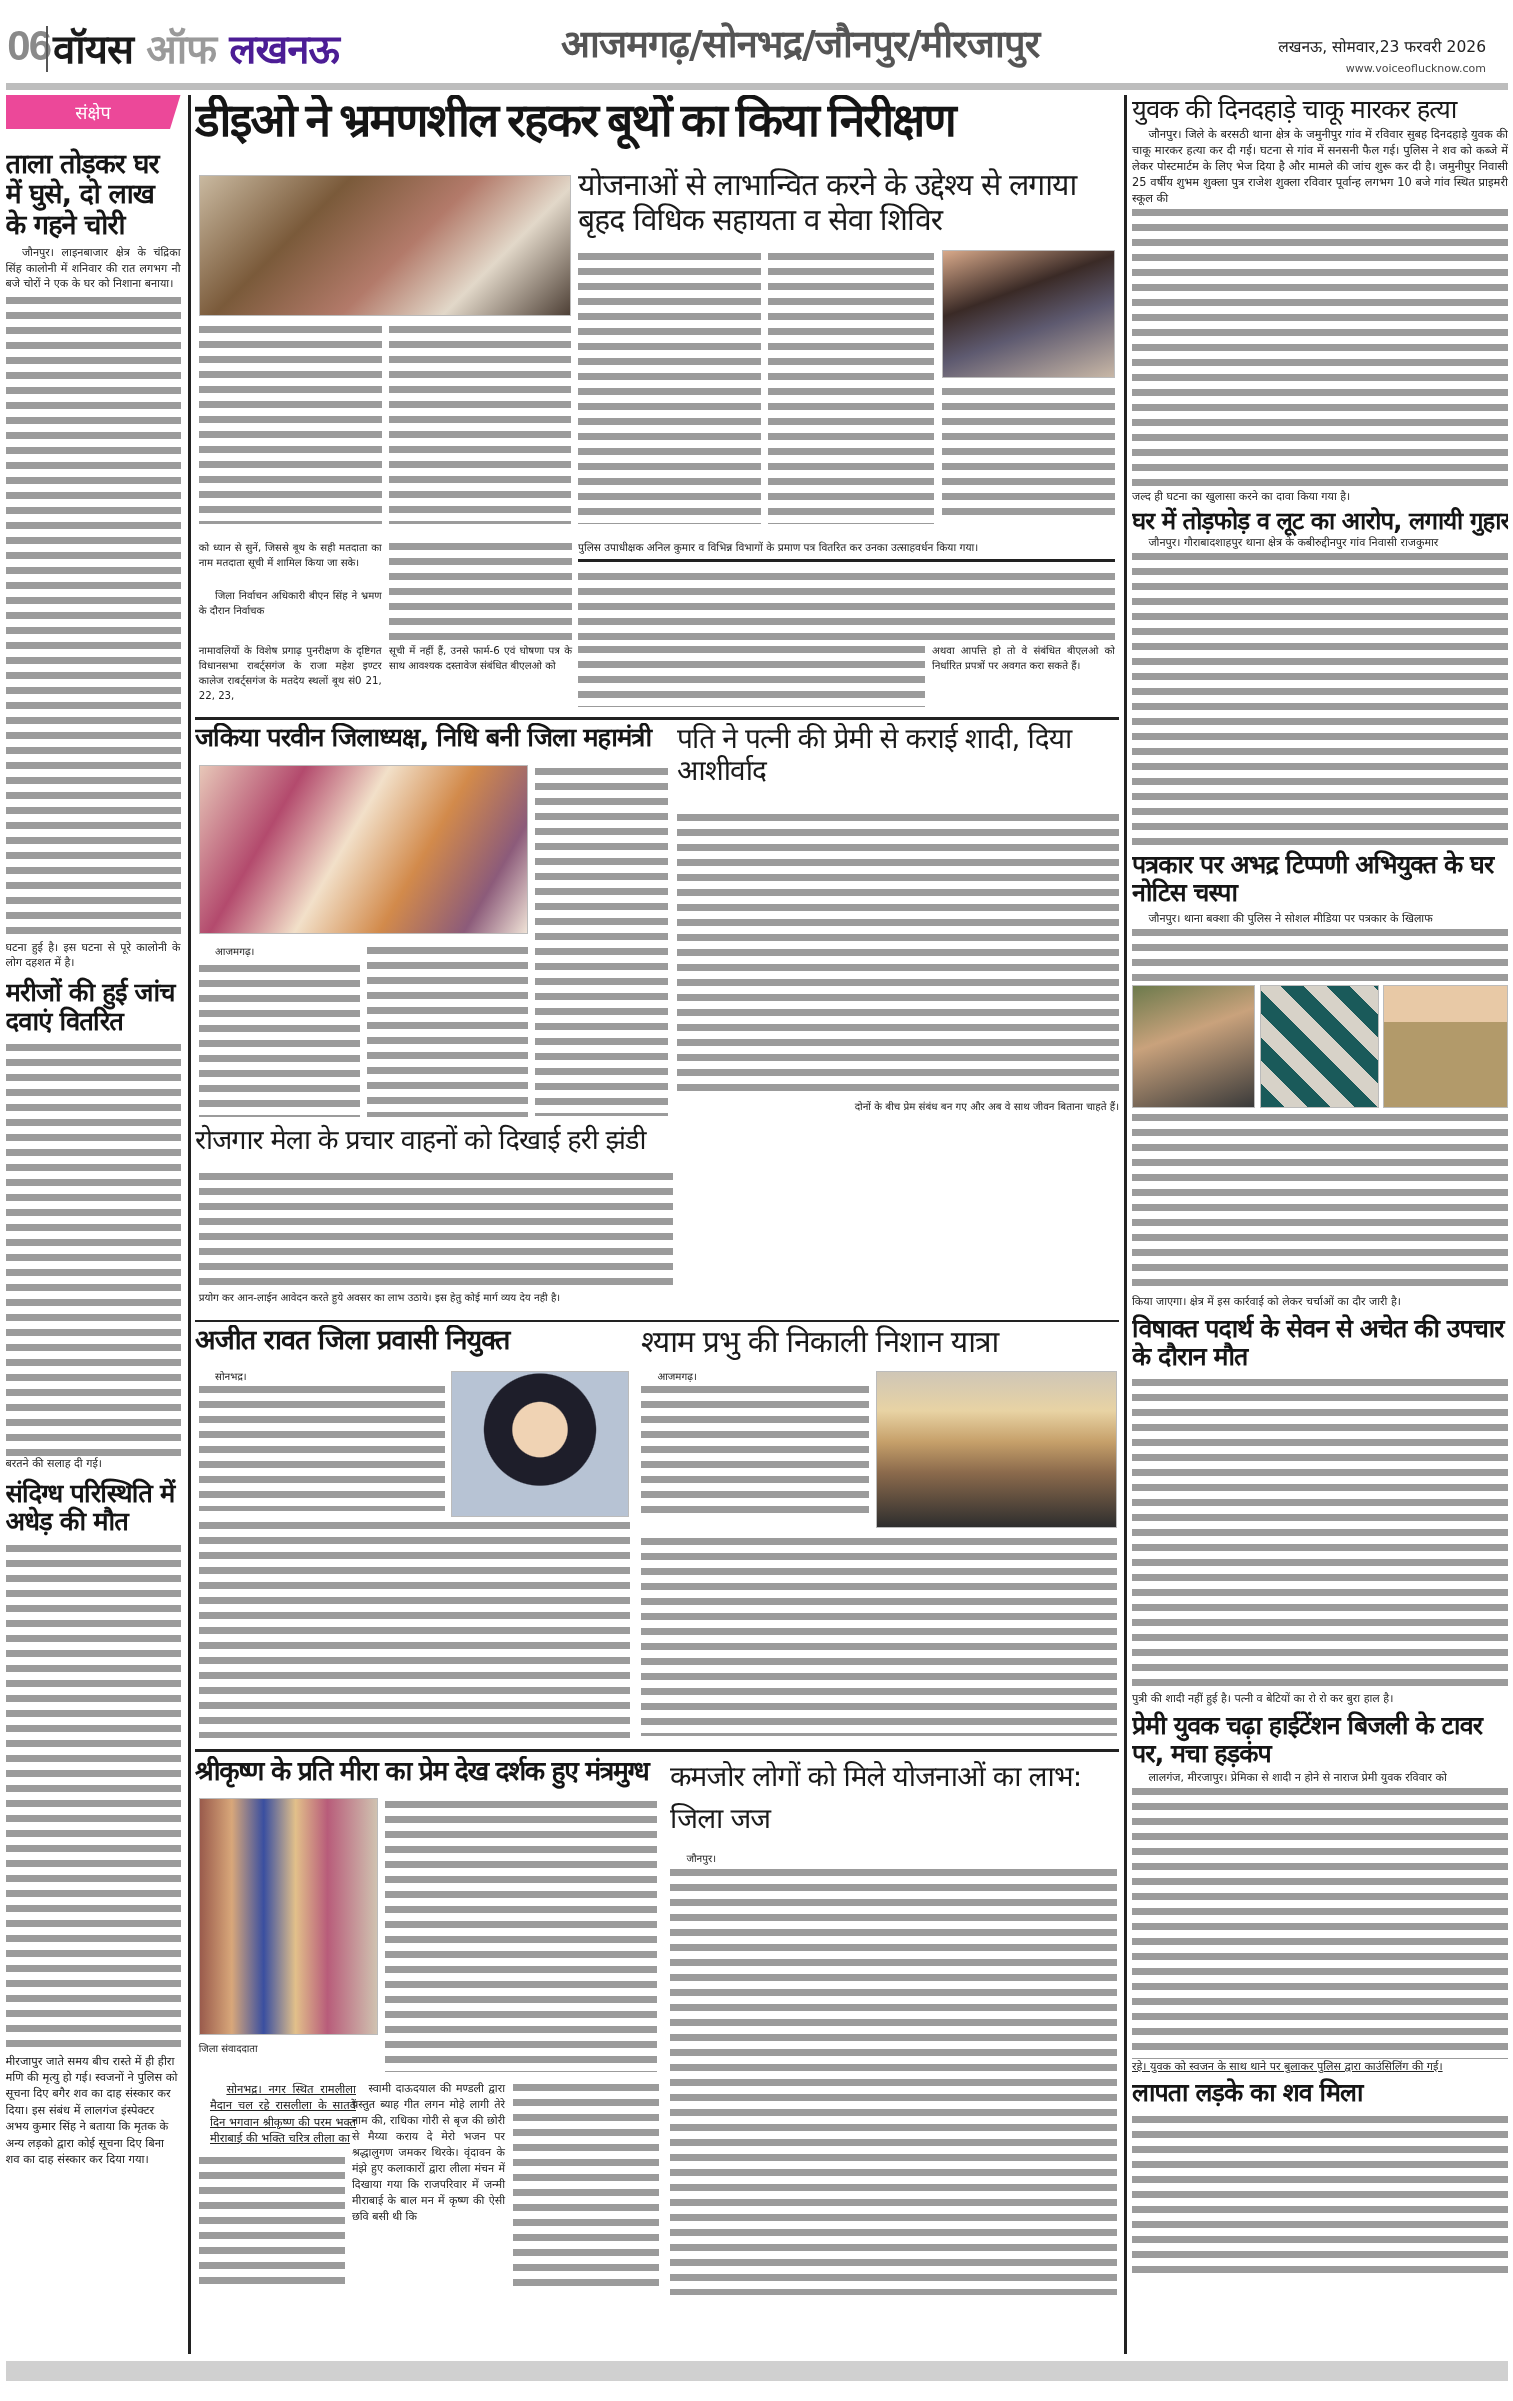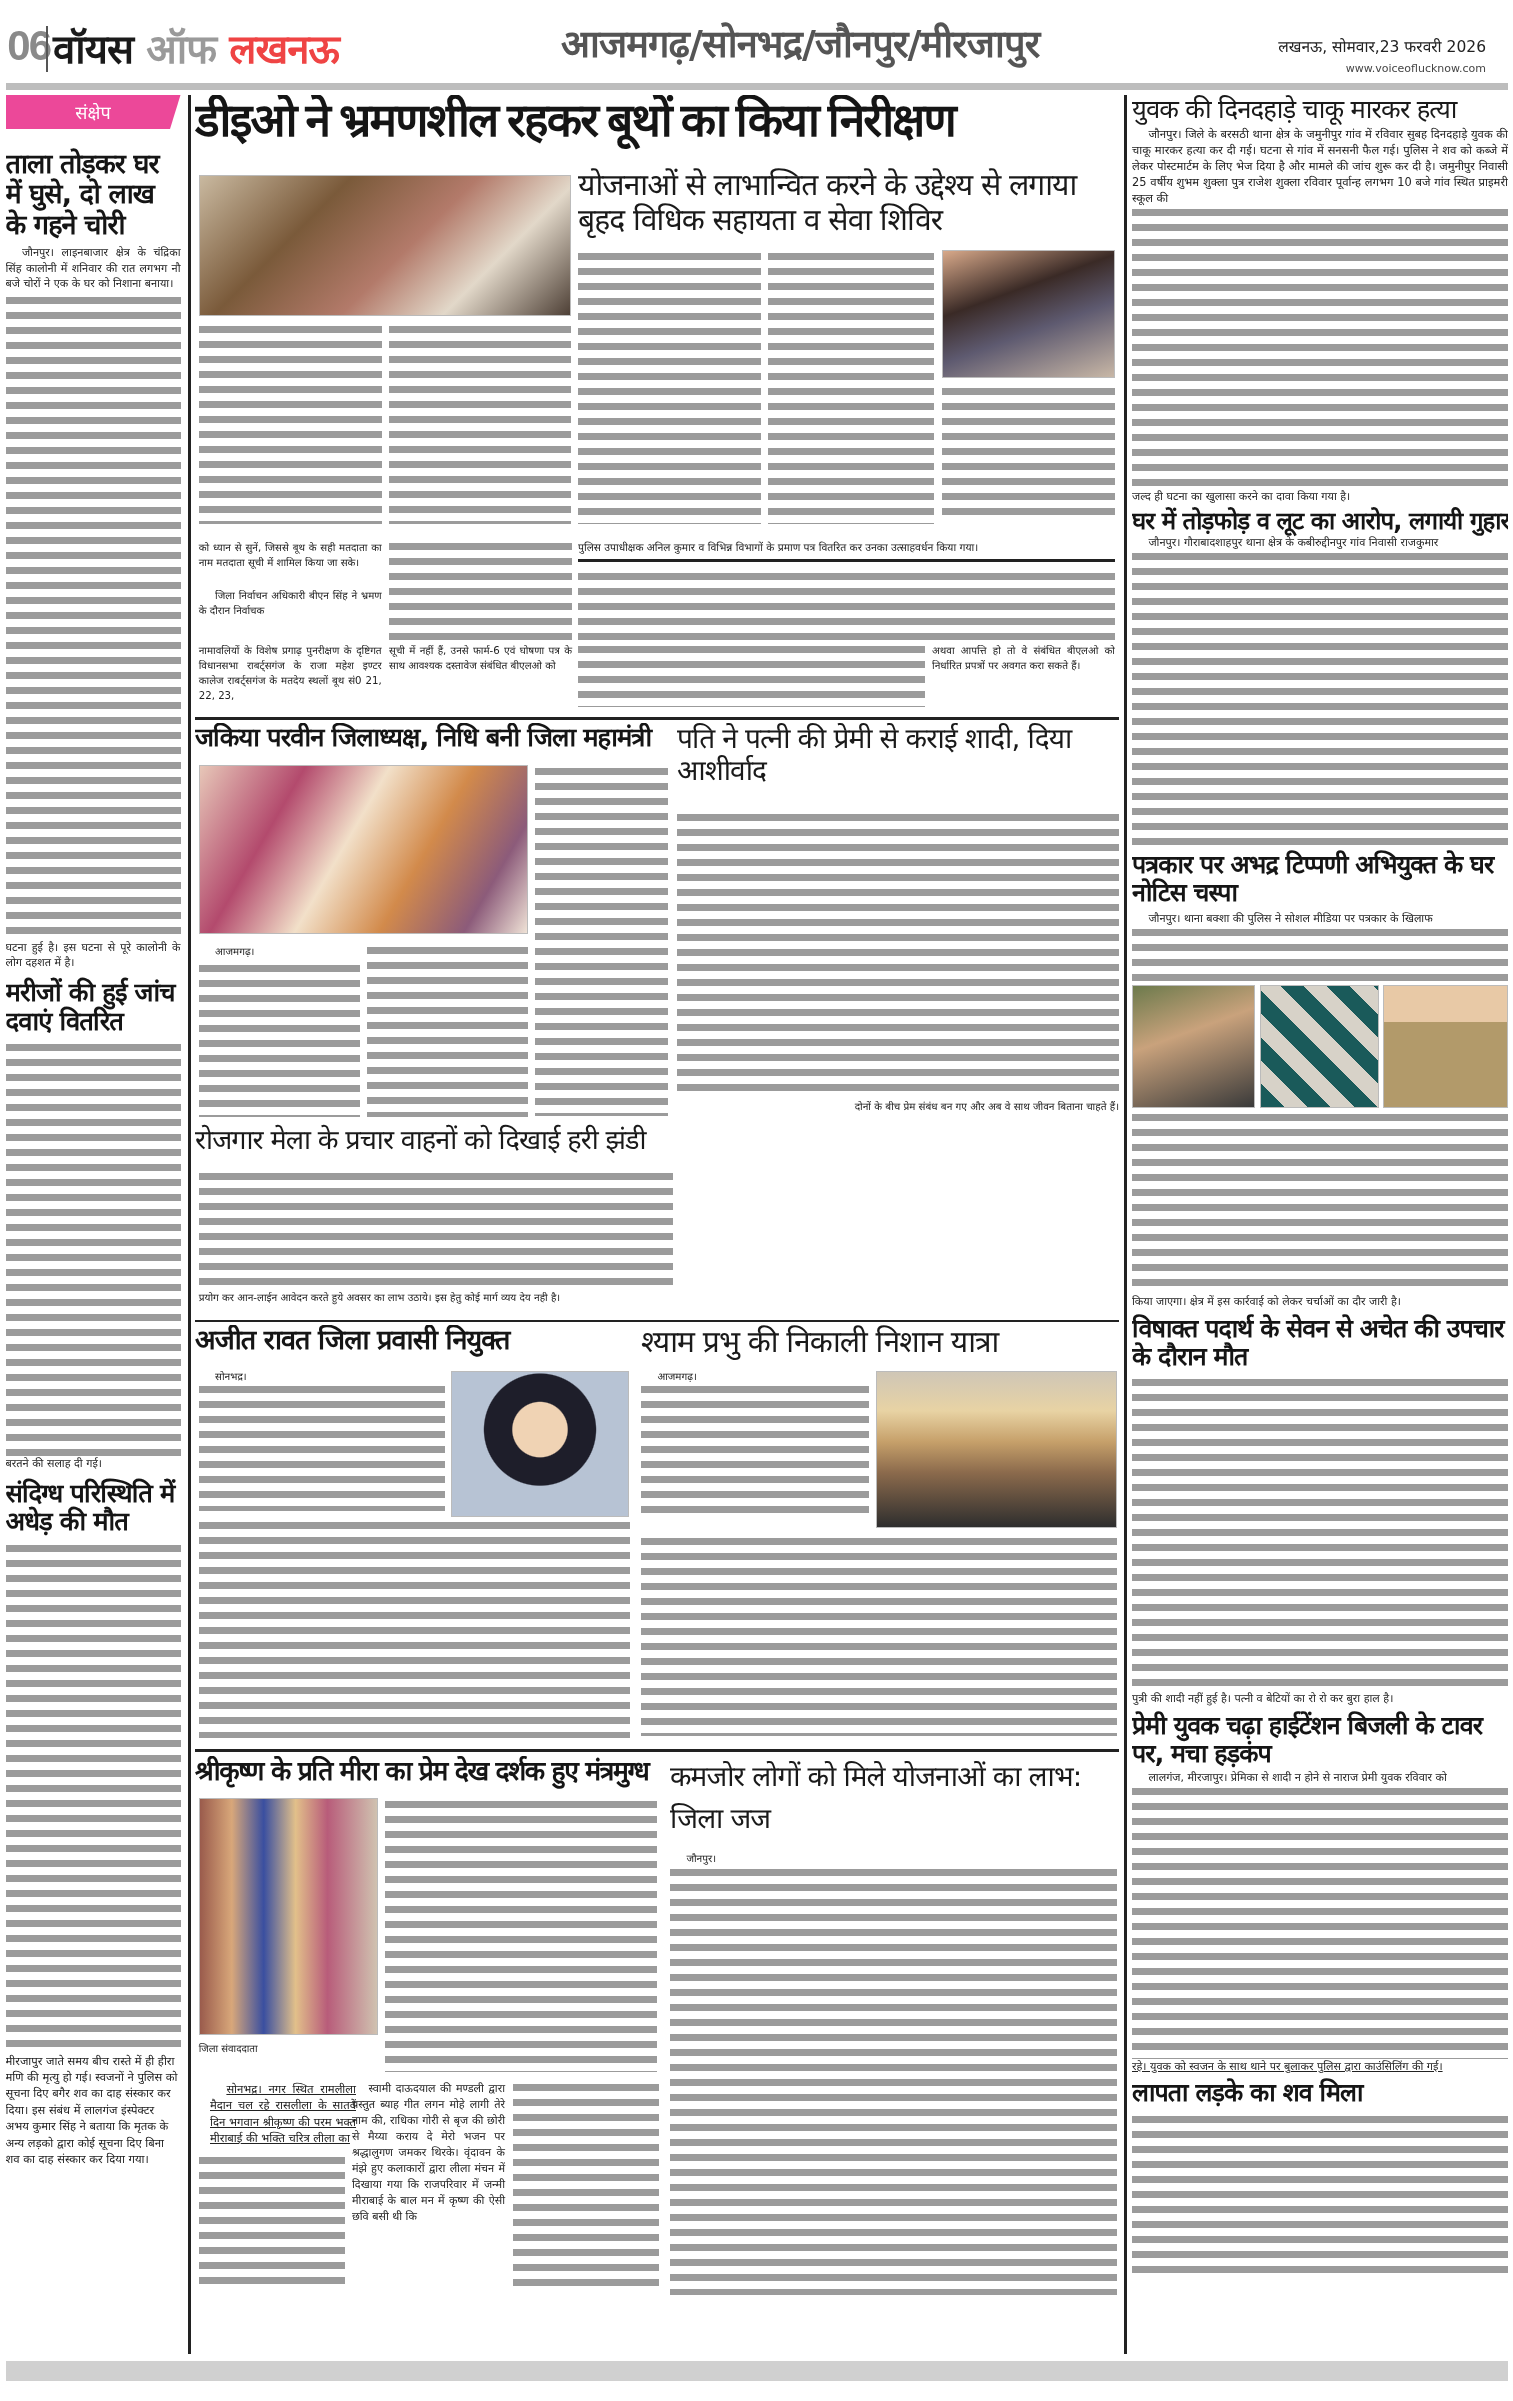--- a/index.html
+++ b/index.html
@@ -4,21 +4,21 @@
 <style>
   * { box-sizing: border-box; margin: 0; padding: 0; }
   html, body { width: 1513px; height: 2401px; background: #ffffff; overflow: hidden; }
   body { font-family: "DejaVu Sans", sans-serif; color: #1a1a1a; position: relative; }
 
   
   .masthead { position: absolute; left: 0; top: 0; width: 1513px; height: 84px; }
   .page-no { position: absolute; left: 7.3px; top: 22px; font: bold 42px "Liberation Sans", sans-serif; color: #8a8a8a; letter-spacing: -1.8px; }
   .mast-sep { position: absolute; left: 46px; top: 25.6px; width: 1.8px; height: 46px; background: #555; }
   .brand { position: absolute; left: 53px; top: 20px; font: bold 40px "DejaVu Sans", sans-serif; letter-spacing: -0.9px; }
-  .brand .b1 { color: #1a1a1a; } .brand .b2 { color: #9a9a9a; } .brand .b3 { color: #ef4444; }
+  .brand .b1 { color: #1a1a1a; } .brand .b2 { color: #9a9a9a; } .brand .b3 { color: #4c1d95; }
   .region { position: absolute; left: 561px; top: 16.4px; font: bold 38px "DejaVu Sans", sans-serif; color: #555; letter-spacing: -0.9px; }
   .dateline { position: absolute; right: 27px; top: 35px; font-size: 15.5px; color: #222; }
   .website { position: absolute; right: 27px; top: 62px; font-size: 11px; color: #444; }
   .mast-bar { position: absolute; left: 5.5px; top: 83px; width: 1502px; height: 7.3px; background: #bdbdbd; }
 
   
   .col { position: absolute; top: 95px; overflow: hidden; }
   .vrule { position: absolute; top: 95px; width: 2.7px; background: #222; }
   .hrule { position: absolute; height: 2.7px; background: #222; }
 

